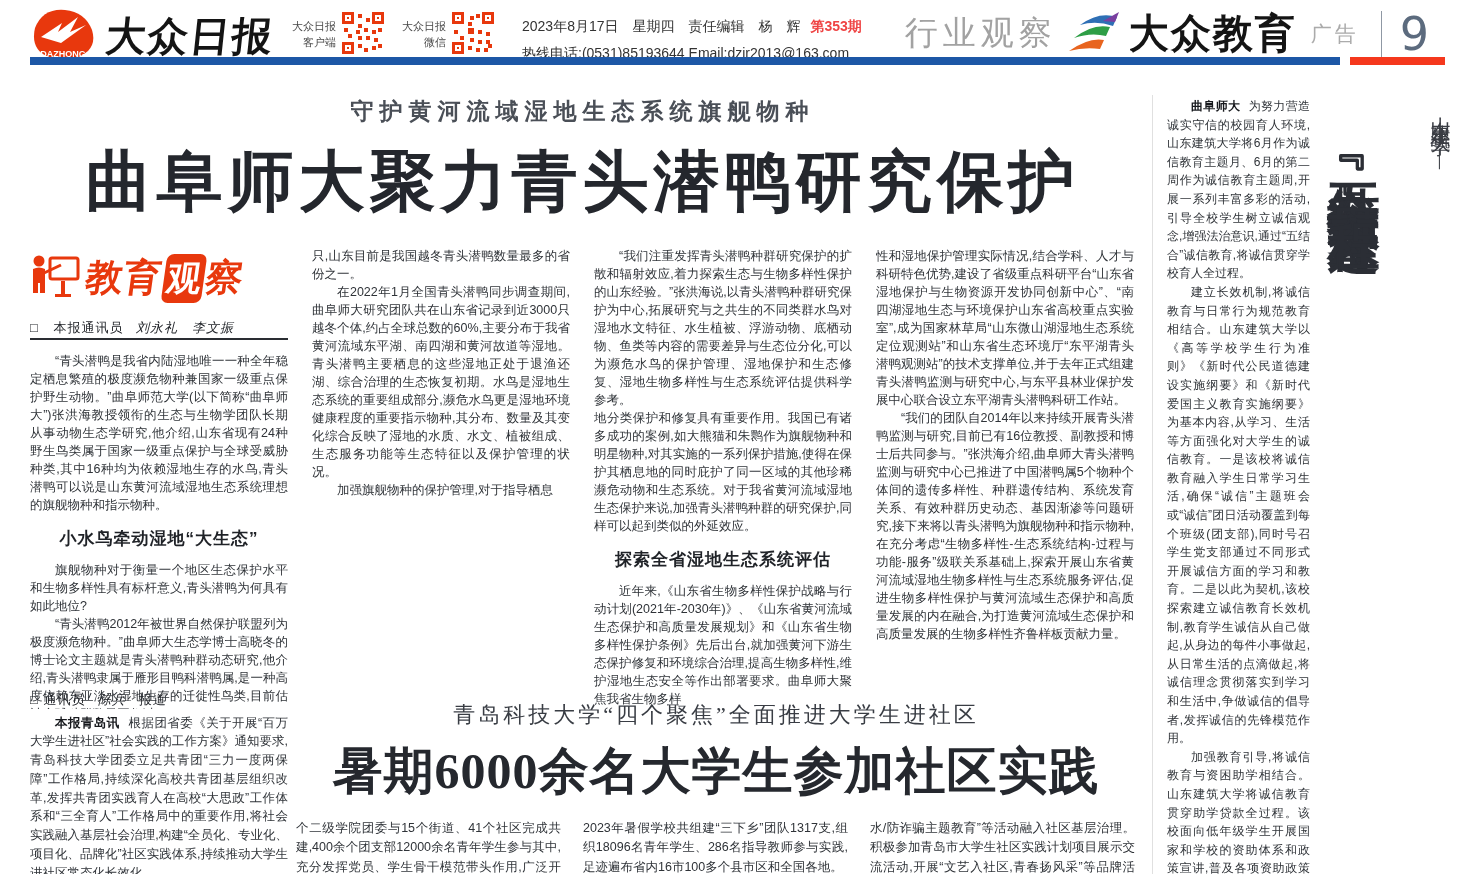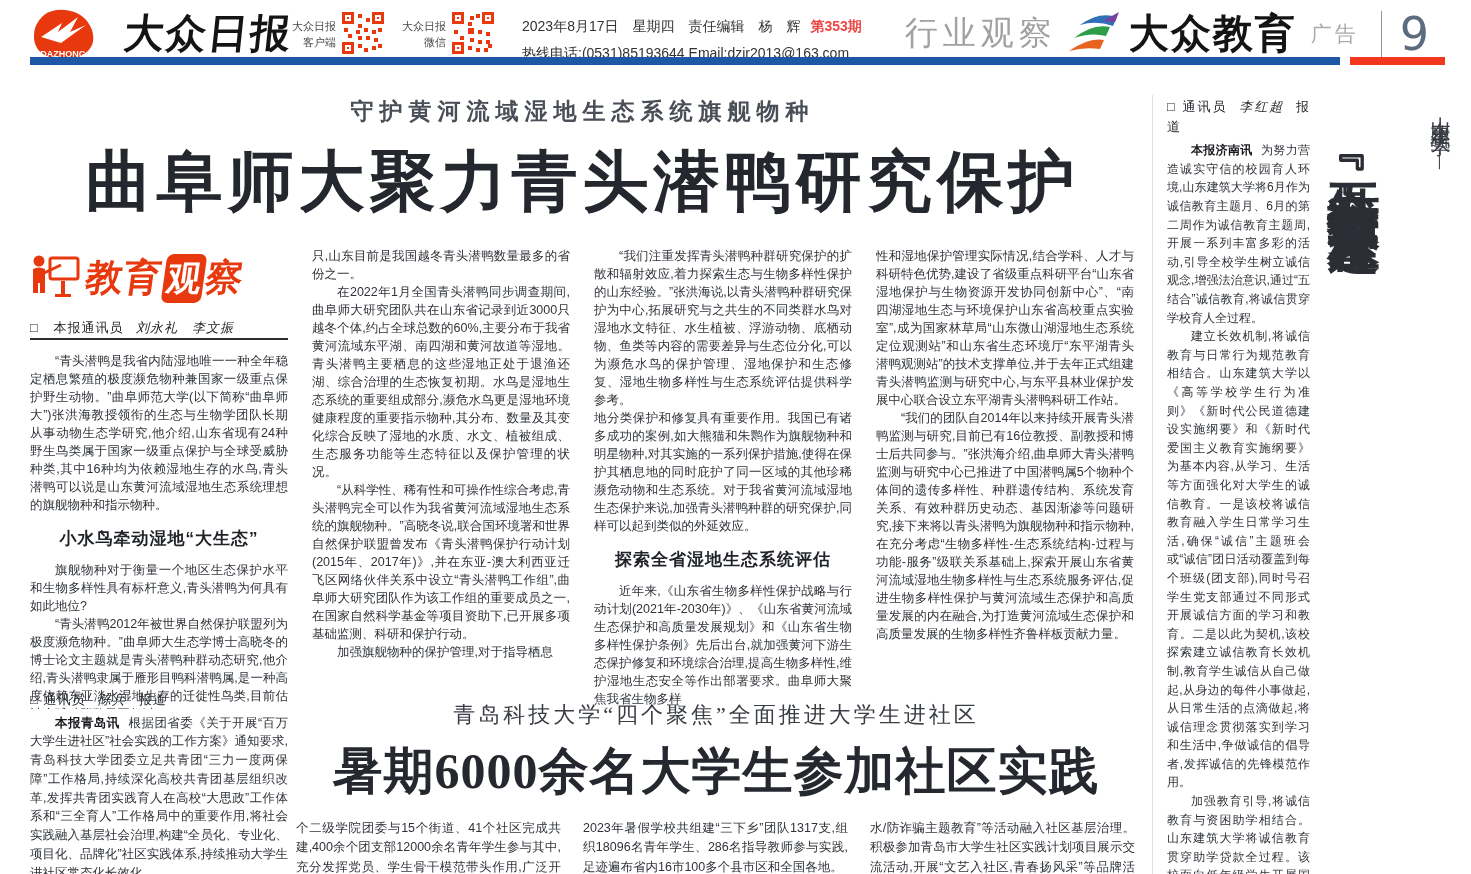--- a/index.html
+++ b/index.html
@@ -4,21 +4,21 @@
 <style>
   * { margin:0; padding:0; box-sizing:border-box; }
   html,body { background:#ffffff; }
   body {
     width:1471px; height:874px; position:relative; overflow:hidden;
     font-family:"Liberation Sans", sans-serif; color:#2e3237;
   }
 
   
   .masthead { position:absolute; left:30px; top:4px; width:1415px; height:52px; }
-  .logo-block { position:absolute; left:0; top:2px; display:flex; gap:28px; }
+  .logo-block { position:absolute; left:0; top:2px; display:flex; align-items:center; gap:10px; }
   .logo-name {
     font-family:"Liberation Serif", serif; font-weight:bold; font-size:40px;
     color:#141414; transform:skewX(-6deg); letter-spacing:2px; white-space:nowrap;
   }
   .qr-group { position:absolute; top:8px; display:flex; align-items:center; gap:6px; }
   .qr-group.q1 { left:262px; } .qr-group.q2 { left:372px; }
   .qr-label { font-size:11px; color:#4a4a4a; text-align:right; line-height:1.45; white-space:nowrap; }
   .header-center { position:absolute; left:492px; top:9px; font-size:14px; color:#333; line-height:1.95; white-space:nowrap; }
   .header-center .issue { font-weight:bold; color:#ef4444; margin-left:10px; }
   .header-right { position:absolute; right:2px; top:2px; display:flex; align-items:center; }
@@ -239,21 +239,20 @@
         <div class="col1-body">
             <div class="para">“青头潜鸭是我省内陆湿地唯一一种全年稳定栖息繁殖的极度濒危物种兼国家一级重点保护野生动物。”曲阜师范大学(以下简称“曲阜师大”)张洪海教授领衔的生态与生物学团队长期从事动物生态学研究,他介绍,山东省现有24种野生鸟类属于国家一级重点保护与全球受威胁种类,其中16种均为依赖湿地生存的水鸟,青头潜鸭可以说是山东黄河流域湿地生态系统理想的旗舰物种和指示物种。</div>
             <div class="subhead">小水鸟牵动湿地“大生态”</div>
             <div class="para">旗舰物种对于衡量一个地区生态保护水平和生物多样性具有标杆意义,青头潜鸭为何具有如此地位?</div>
             <div class="para">“青头潜鸭2012年被世界自然保护联盟列为极度濒危物种。”曲阜师大生态学博士高晓冬的博士论文主题就是青头潜鸭种群动态研究,他介绍,青头潜鸭隶属于雁形目鸭科潜鸭属,是一种高度依赖东亚淡水湿地生存的迁徙性鸟类,目前估计全球种群数量不超过5000</div>
           </div>
       </div>
       <div class="col">
           <div class="para no-indent">只,山东目前是我国越冬青头潜鸭数量最多的省份之一。</div>
           <div class="para">在2022年1月全国青头潜鸭同步调查期间,曲阜师大研究团队共在山东省记录到近3000只越冬个体,约占全球总数的60%,主要分布于我省黄河流域东平湖、南四湖和黄河故道等湿地。青头潜鸭主要栖息的这些湿地正处于退渔还湖、综合治理的生态恢复初期。水鸟是湿地生态系统的重要组成部分,濒危水鸟更是湿地环境健康程度的重要指示物种,其分布、数量及其变化综合反映了湿地的水质、水文、植被组成、生态服务功能等生态特征以及保护管理的状况。</div>
-          <div class="para">“从科学性、稀有性和可操作性综合考虑,青头潜鸭完全可以作为我省黄河流域湿地生态系统的旗舰物种。”高晓冬说,联合国环境署和世界自然保护联盟曾发布《青头潜鸭保护行动计划(2015年、2017年)》,并在东亚-澳大利西亚迁飞区网络伙伴关系中设立“青头潜鸭工作组”,曲阜师大研究团队作为该工作组的重要成员之一,在国家自然科学基金等项目资助下,已开展多项基础监测、科研和保护行动。</div>
           <div class="para">加强旗舰物种的保护管理,对于指导栖息</div>
         </div>
       <div class="col">
           <div class="para">“我们注重发挥青头潜鸭种群研究保护的扩散和辐射效应,着力探索生态与生物多样性保护的山东经验。”张洪海说,以青头潜鸭种群研究保护为中心,拓展研究与之共生的不同类群水鸟对湿地水文特征、水生植被、浮游动物、底栖动物、鱼类等内容的需要差异与生态位分化,可以为濒危水鸟的保护管理、湿地保护和生态修复、湿地生物多样性与生态系统评估提供科学参考。</div>
           <div class="para no-indent">地分类保护和修复具有重要作用。我国已有诸多成功的案例,如大熊猫和朱鹮作为旗舰物种和明星物种,对其实施的一系列保护措施,使得在保护其栖息地的同时庇护了同一区域的其他珍稀濒危动物和生态系统。对于我省黄河流域湿地生态保护来说,加强青头潜鸭种群的研究保护,同样可以起到类似的外延效应。</div>
           <div class="subhead">探索全省湿地生态系统评估</div>
           <div class="para">近年来,《山东省生物多样性保护战略与行动计划(2021年-2030年)》、《山东省黄河流域生态保护和高质量发展规划》和《山东省生物多样性保护条例》先后出台,就加强黄河下游生态保护修复和环境综合治理,提高生物多样性,维护湿地生态安全等作出部署要求。曲阜师大聚焦我省生物多样</div>
         </div>
       <div class="col">
           <div class="para no-indent">性和湿地保护管理实际情况,结合学科、人才与科研特色优势,建设了省级重点科研平台“山东省湿地保护与生物资源开发协同创新中心”、“南四湖湿地生态与环境保护山东省高校重点实验室”,成为国家林草局“山东微山湖湿地生态系统定位观测站”和山东省生态环境厅“东平湖青头潜鸭观测站”的技术支撑单位,并于去年正式组建青头潜鸭监测与研究中心,与东平县林业保护发展中心联合设立东平湖青头潜鸭科研工作站。</div>
@@ -277,27 +276,21 @@
     <div class="b-headline">暑期6000余名大学生参加社区实践</div>
     <div class="b-cols">
       <div class="b-col">个二级学院团委与15个街道、41个社区完成共建,400余个团支部12000余名青年学生参与其中,充分发挥党员、学生骨干模范带头作用,广泛开展社区实践服务。</div>
       <div class="b-col">2023年暑假学校共组建“三下乡”团队1317支,组织18096名青年学生、286名指导教师参与实践,足迹遍布省内16市100多个县市区和全国各地。</div>
       <div class="b-col">水/防诈骗主题教育”等活动融入社区基层治理。积极参加青岛市大学生社区实践计划项目展示交流活动,开展“文艺入社区,青春扬风采”等品牌活动。</div>
     </div>
   </div>
 
   <div class="right-rule"></div>
   <div class="jinan">
-    <div class="sm-byline">
-      <span>□</span>
-      <span>通讯员</span>
-      <span class="kai" style="margin:0 6px;">李红超</span>
-      <span>报道</span>
-    </div>
-    <div class="para"><b class="lead-label">本报济南讯</b><span>为努力营造诚实守信的校园育人环境,山东建筑大学将6月作为诚信教育主题月、6月的第二周作为诚信教育主题周,开展一系列丰富多彩的活动,引导全校学生树立诚信观念,增强法治意识,通过“五结合”诚信教育,将诚信贯穿学校育人全过程。</span></div>
+    <div class="para"><b class="lead-label">曲阜师大</b><span>为努力营造诚实守信的校园育人环境,山东建筑大学将6月作为诚信教育主题月、6月的第二周作为诚信教育主题周,开展一系列丰富多彩的活动,引导全校学生树立诚信观念,增强法治意识,通过“五结合”诚信教育,将诚信贯穿学校育人全过程。</span></div>
     <div>
         <div class="para">建立长效机制,将诚信教育与日常行为规范教育相结合。山东建筑大学以《高等学校学生行为准则》《新时代公民道德建设实施纲要》和《新时代爱国主义教育实施纲要》为基本内容,从学习、生活等方面强化对大学生的诚信教育。一是该校将诚信教育融入学生日常学习生活,确保“诚信”主题班会或“诚信”团日活动覆盖到每个班级(团支部),同时号召学生党支部通过不同形式开展诚信方面的学习和教育。二是以此为契机,该校探索建立诚信教育长效机制,教育学生诚信从自己做起,从身边的每件小事做起,从日常生活的点滴做起,将诚信理念贯彻落实到学习和生活中,争做诚信的倡导者,发挥诚信的先锋模范作用。</div>
         <div class="para">加强教育引导,将诚信教育与资困助学相结合。山东建筑大学将诚信教育贯穿助学贷款全过程。该校面向低年级学生开展国家和学校的资助体系和政策宣讲,普及各项资助政策及知识,并告诫大家,拒绝虚报,诚实做人、诚信受助,培养学生的诚信意识及感恩意识。同时,认真做好贷款毕业生诚信教育和助学贷款毕业确认工作。</div>
       </div>
   </div>
 
   <div class="vstrip">
     <div class="vshoulder">山东建筑大学——</div>
     <div class="vtitle">『五结合』诚信教育贯穿育人全过程</div>
   </div>

